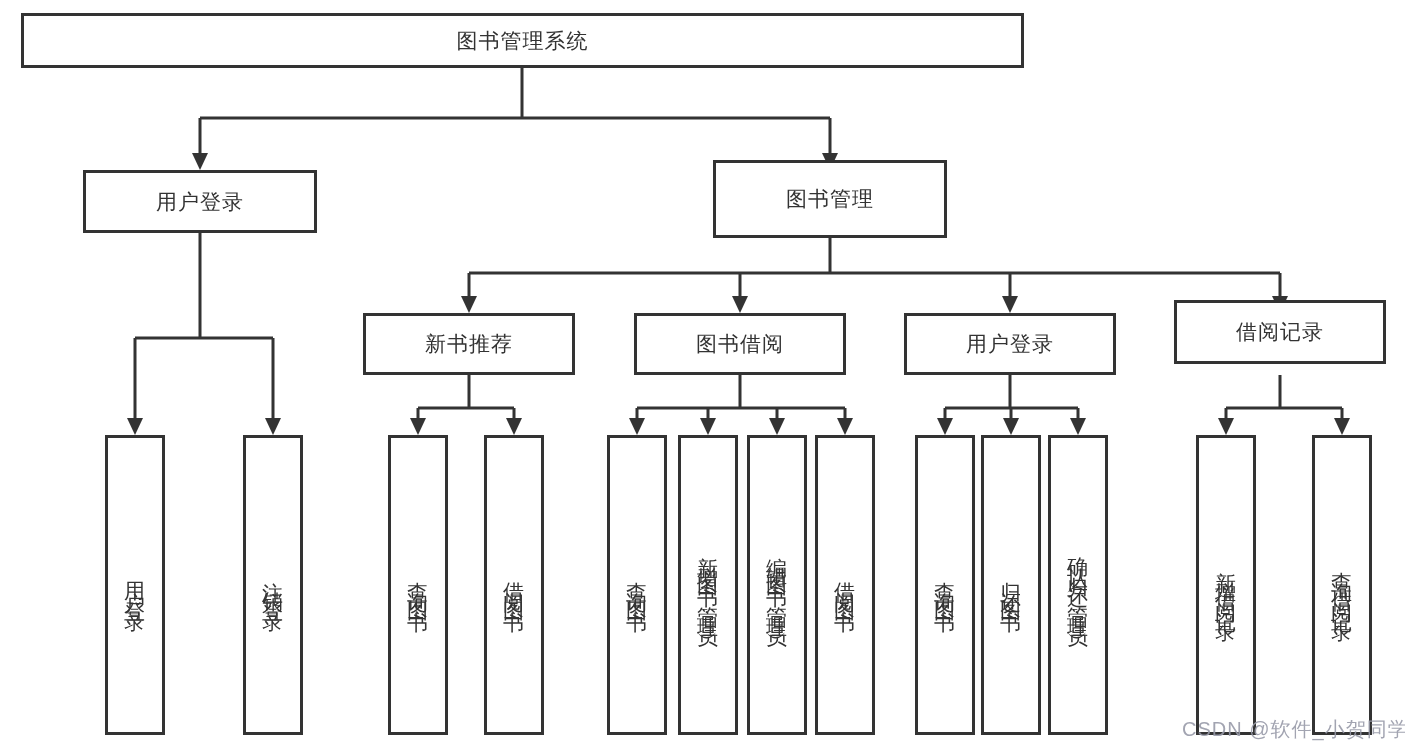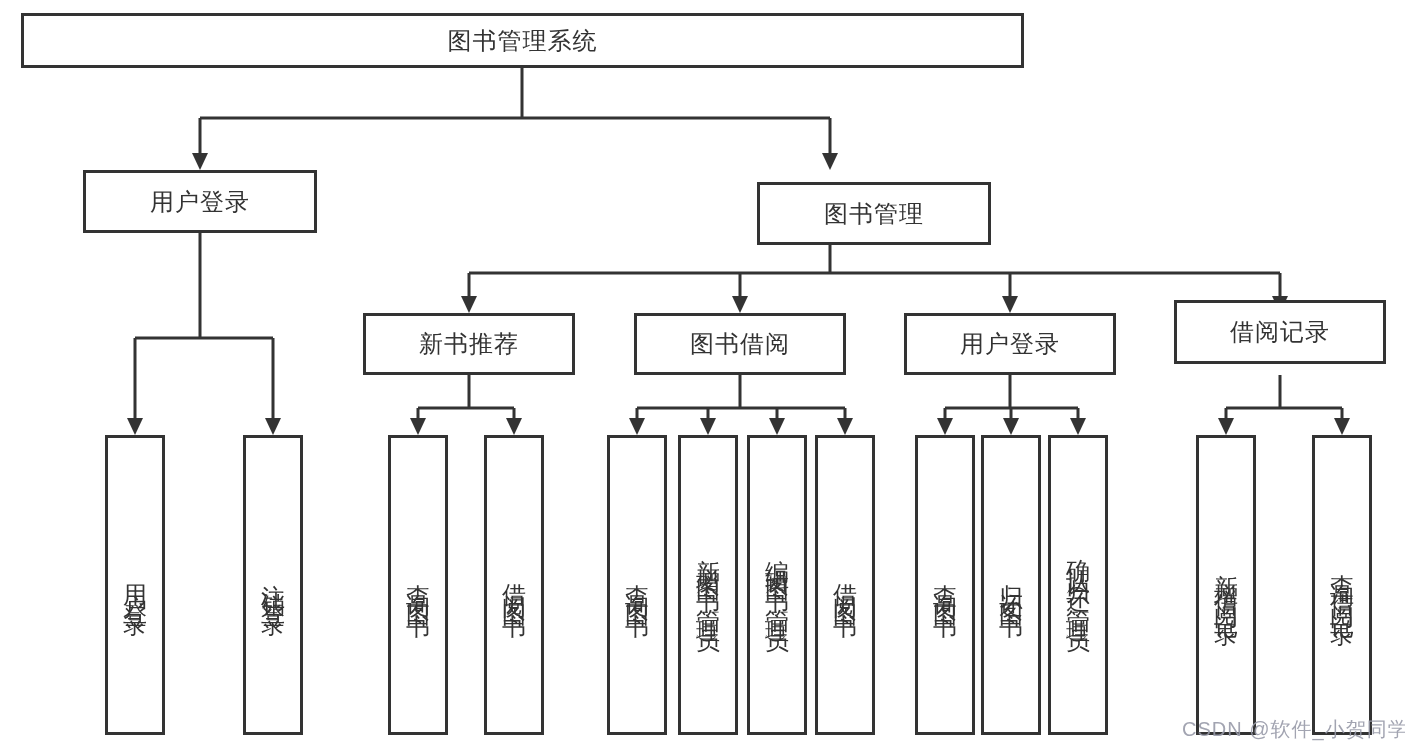--- a/index.html
+++ b/index.html
@@ -25,21 +25,21 @@
   .connectors polygon { fill: #333333; }
   .node {
     position: absolute;
     box-sizing: border-box;
     border: 3px solid #333333;
     background: #ffffff;
     display: flex;
     align-items: center;
     justify-content: center;
     color: #333333;
-    font-size: 24px;
+    font-size: 21px;
     letter-spacing: 1px;
     z-index: 2;
   }
   .vnode span {
     writing-mode: vertical-rl;
     text-orientation: mixed;
     letter-spacing: 10px;
     line-height: 1;
   }
   .watermark {
@@ -91,21 +91,21 @@
     <polygon points="937,418 953,418 945,435"></polygon>
     <polygon points="1003,418 1019,418 1011,435"></polygon>
     <polygon points="1070,418 1086,418 1078,435"></polygon>
     <polygon points="1218,418 1234,418 1226,435"></polygon>
     <polygon points="1334,418 1350,418 1342,435"></polygon>
   </svg>
 
   <div class="node" style="left:21px; top:13px; width:1003px; height:55px;">图书管理系统</div>
 
   <div class="node" style="left:83px; top:170px; width:234px; height:63px;">用户登录</div>
-  <div class="node" style="left:713px; top:182px; width:234px; height:63px;margin-left:44px;">图书管理</div>
+  <div class="node" style="left:713px; top:160px; width:234px; height:78px;">图书管理</div>
 
   <div class="node" style="left:634px; top:313px; width:212px; height:62px;">图书借阅</div>
   <div class="node" style="left:363px; top:313px; width:212px; height:62px;">新书推荐</div>
   <div class="node" style="left:904px; top:313px; width:212px; height:62px;">用户登录</div>
   <div class="node" style="left:1174px; top:300px; width:212px; height:64px;text-align:right;">借阅记录</div>
 
   <div class="node vnode" style="left:105px; top:435px; width:60px; height:300px;">
     <span>用户登录</span>
   </div>
   <div class="node vnode" style="left:243px; top:435px; width:60px; height:300px;">

